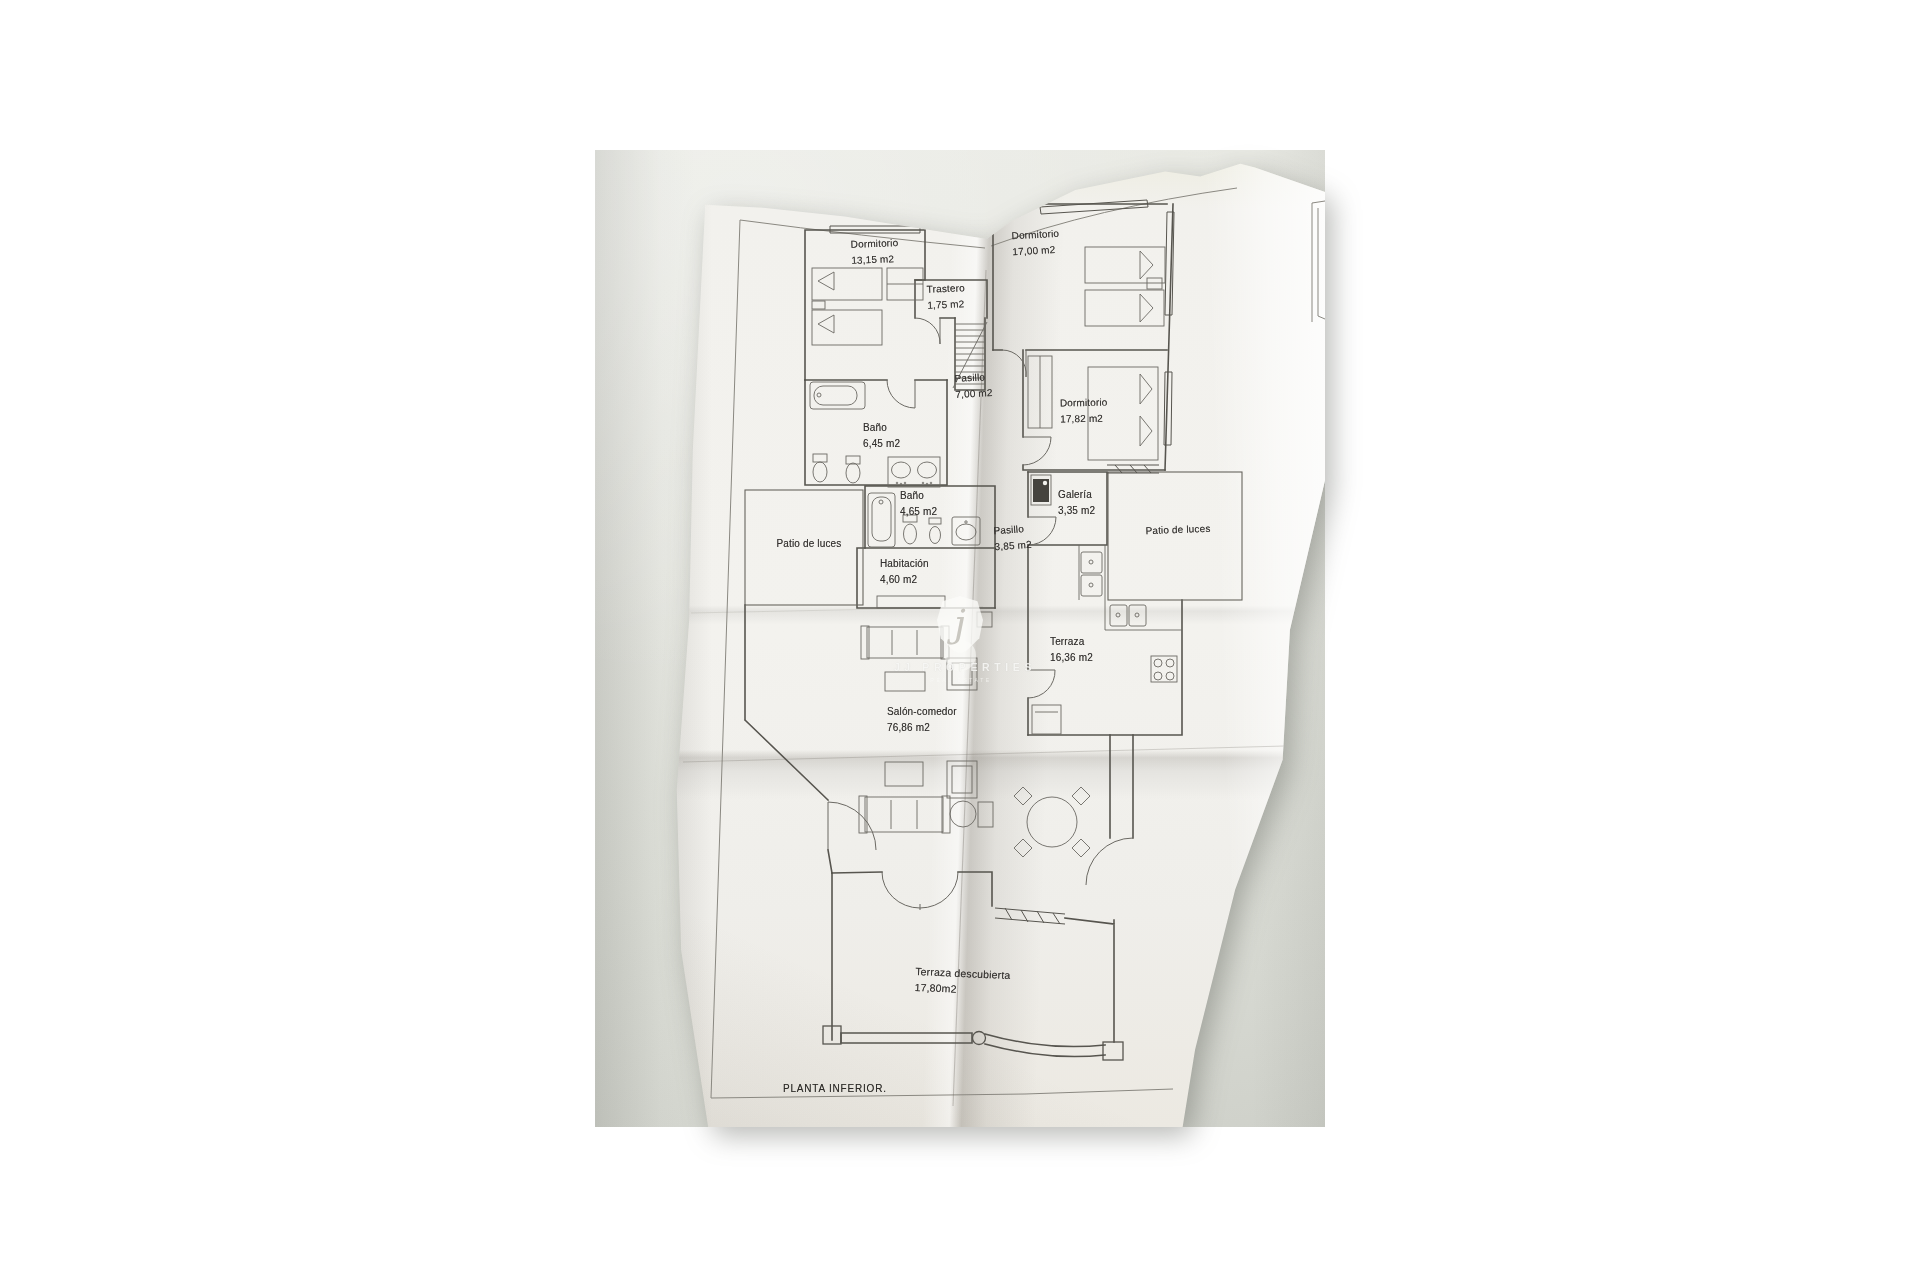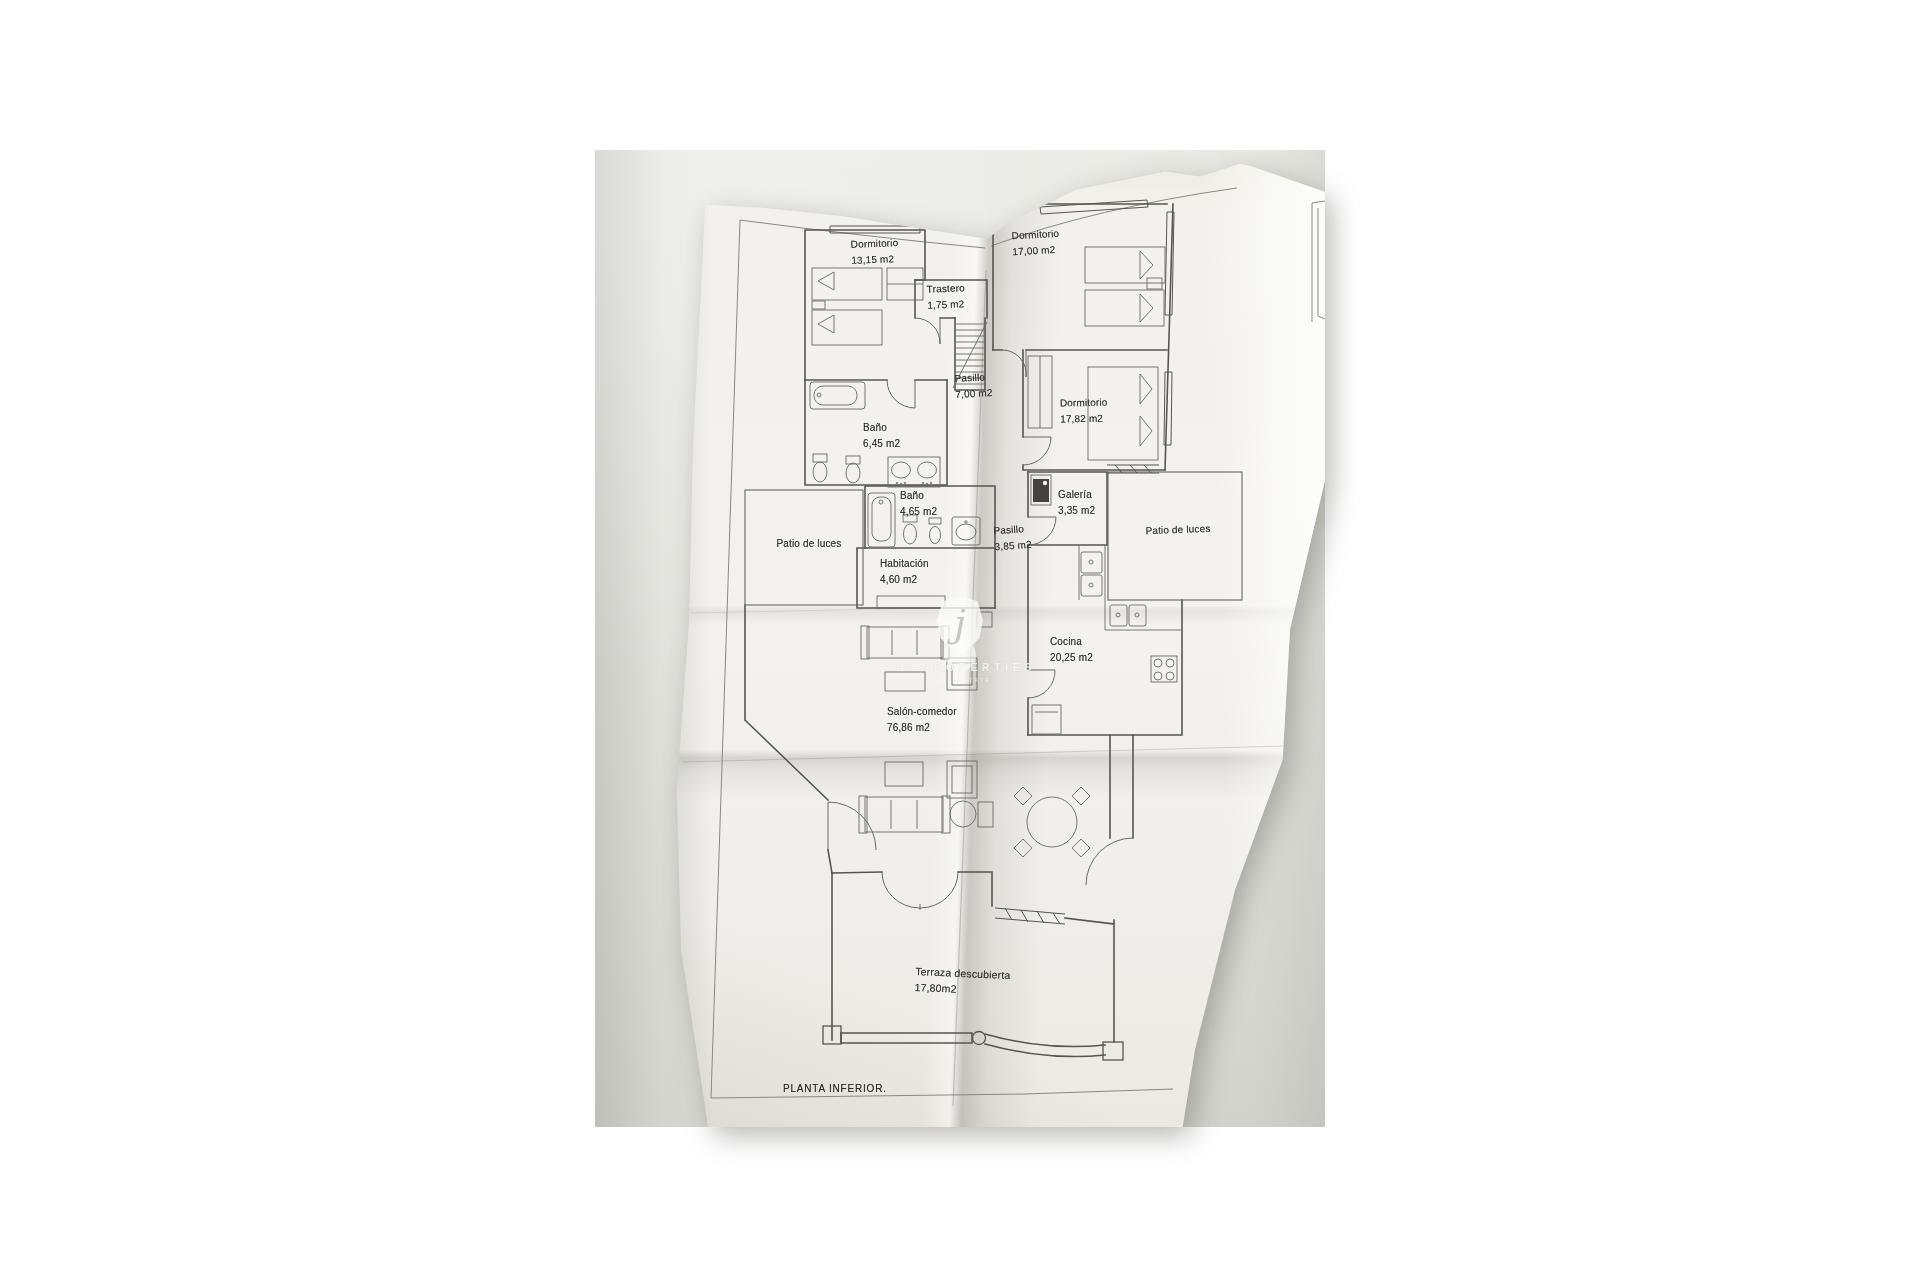--- a/index.html
+++ b/index.html
@@ -296,22 +296,22 @@
           </div>
           <div class="rlabel" style="left:399px;top:372px;transform:rotate(-4deg)">
             <span>Pasillo</span>
               <span>3,85 m2</span>
           </div>
           <div class="rlabel" style="left:285px;top:406px">
             <span>Habitación</span>
               <span>4,60 m2</span>
           </div>
           <div class="rlabel" style="left:455px;top:484px">
-            <span>Cocina</span>
-              <span>20,25 m2</span>
+            <span>Terraza</span>
+              <span>16,36 m2</span>
           </div>
           <div class="rlabel" style="left:292px;top:554px">
             <span>Salón-comedor</span>
               <span>76,86 m2</span>
           </div>
           <div class="rlabel" style="left:320px;top:815px;font-size:10.5px;transform:rotate(2.5deg)">
             <span>Terraza descubierta</span>
               <span>17,80m2</span>
           </div>
           <div class="title-label" style="left:188px;top:933px;transform:rotate(-1deeg)">

